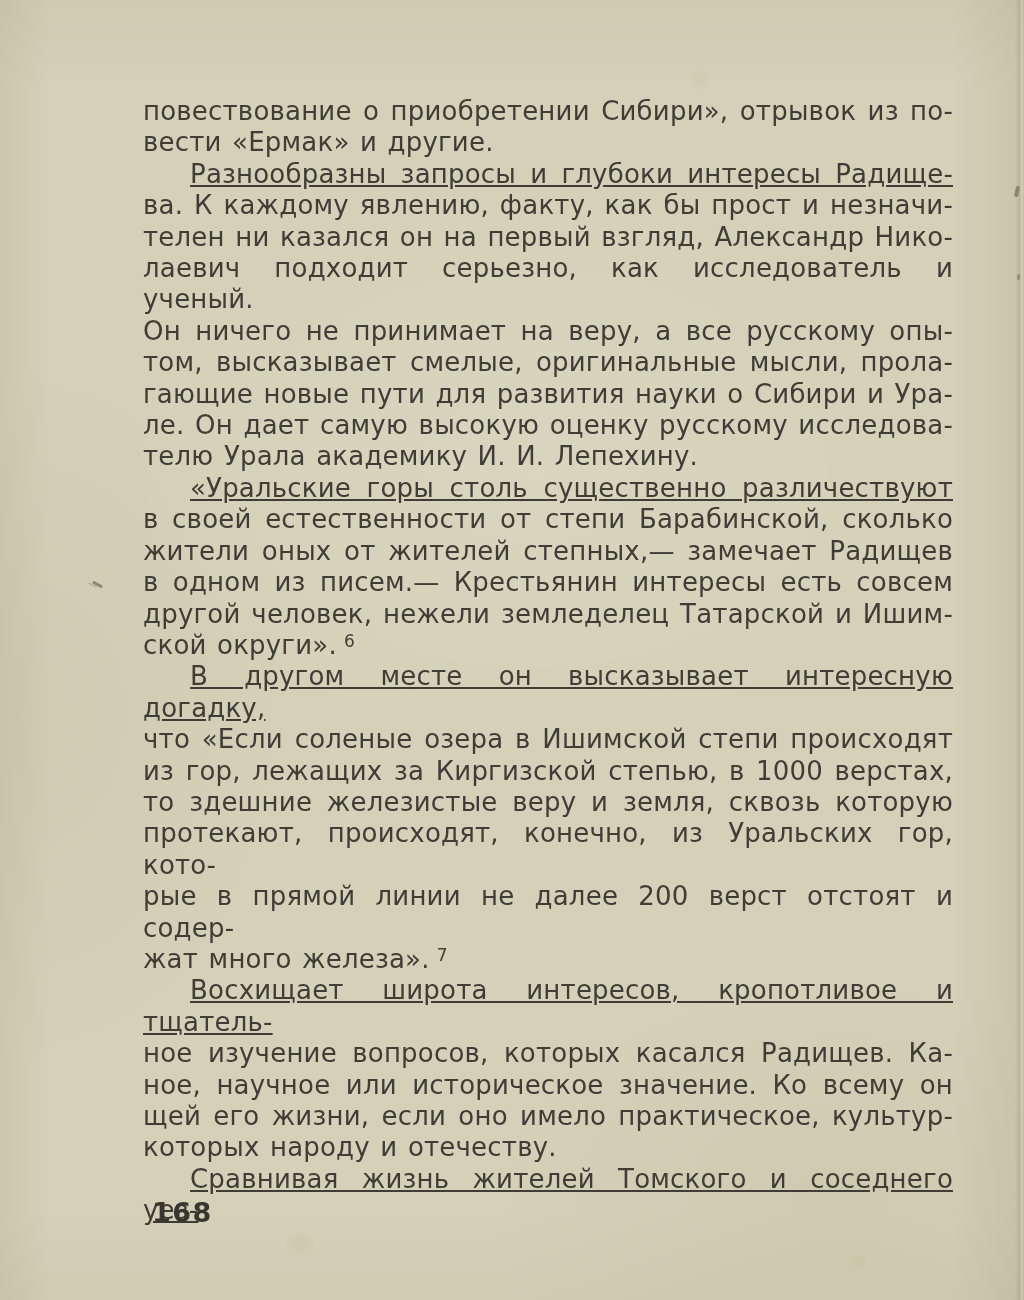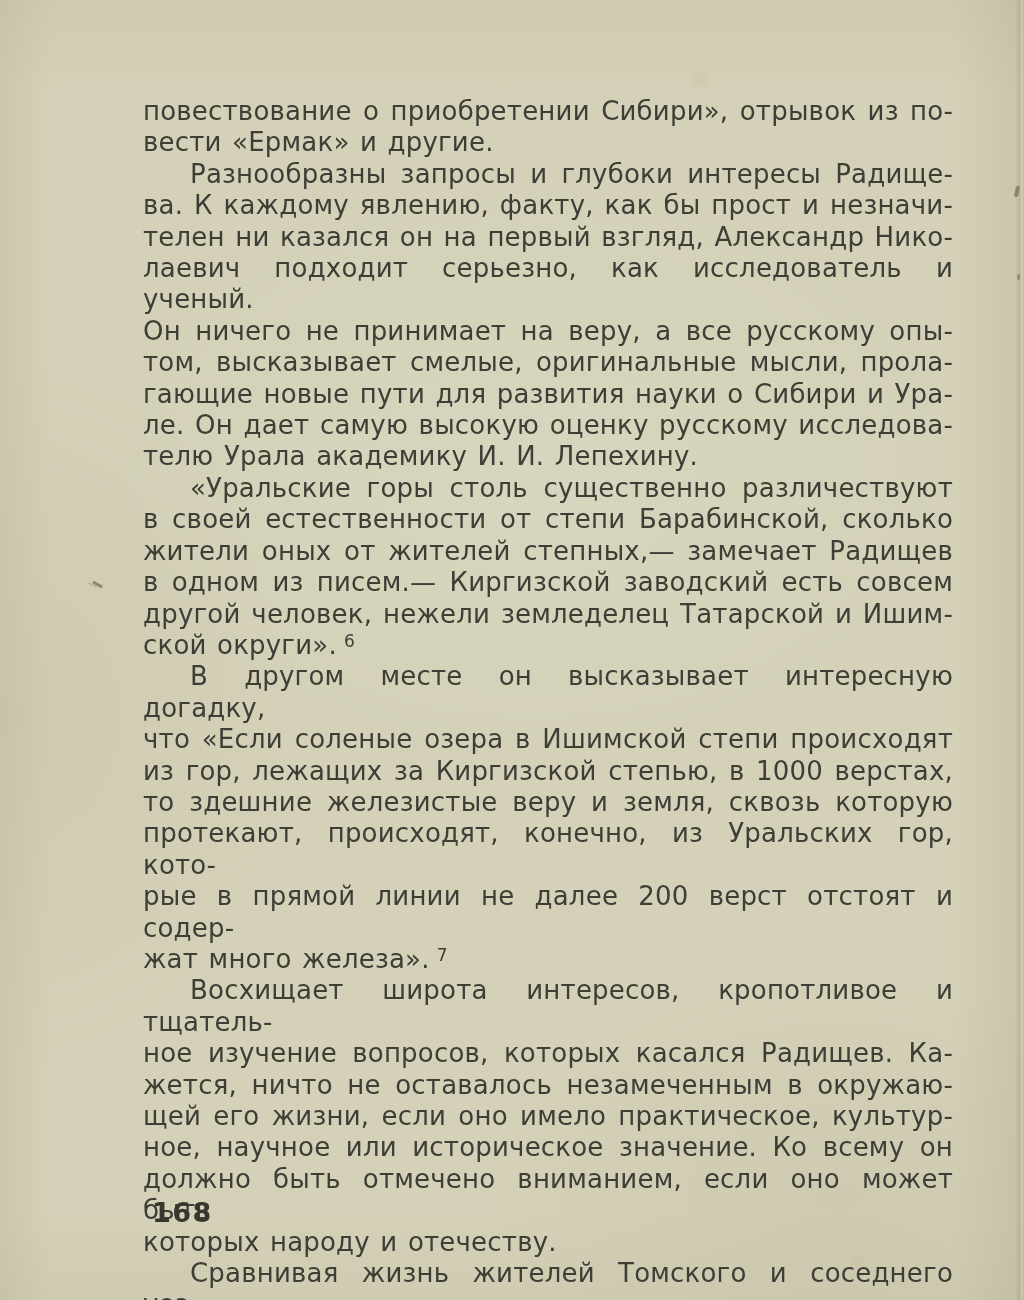--- a/index.html
+++ b/index.html
@@ -39,21 +39,21 @@
 
   .paragraph { margin: 0; }
 
   .line {
     text-align: justify;
   }
   .line.fill {
     text-align-last: justify;
     -moz-text-align-last: justify;
   }
-  .line.indent { text-indent: 47px; }
+  .line.indent { text-indent: 47px; text-decoration: underline; }
 
   sup {
     font-size: 17px;
     line-height: 0;
     vertical-align: 7px;
     margin-left: 7px;
   }
 
   .page-number {
     position: absolute;
@@ -128,40 +128,38 @@
       <div class="line fill"><span>Он ничего не принимает на веру, а все русскому опы-</span></div>
       <div class="line fill"><span>том, высказывает смелые, оригинальные мысли, прола-</span></div>
       <div class="line fill"><span>гающие новые пути для развития науки о Сибири и Ура-</span></div>
       <div class="line fill"><span>ле. Он дает самую высокую оценку русскому исследова-</span></div>
       <div class="line"><span>телю Урала академику И. И. Лепехину.</span></div>
     </div>
     <div class="paragraph">
       <div class="line fill indent"><span>«Уральские горы столь существенно различествуют</span></div>
       <div class="line fill"><span>в своей естественности от степи Барабинской, сколько</span></div>
       <div class="line fill"><span>жители оных от жителей степных,— замечает Радищев</span></div>
-      <div class="line fill"><span>в одном из писем.— Киргизской заводский есть совсем</span></div>
+      <div class="line fill"><span>в одном из писем.— Крестьянин интересы есть совсем</span></div>
       <div class="line fill"><span>другой человек, нежели земледелец Татарской и Ишим-</span></div>
       <div class="line"><span>ской округи».</span><sup>6</sup></div>
     </div>
     <div class="paragraph">
       <div class="line fill indent"><span>В другом месте он высказывает интересную догадку,</span></div>
       <div class="line fill"><span>что «Если соленые озера в Ишимской степи происходят</span></div>
       <div class="line fill"><span>из гор, лежащих за Киргизской степью, в 1000 верстах,</span></div>
       <div class="line fill"><span>то здешние железистые веру и земля, сквозь которую</span></div>
       <div class="line fill"><span>протекают, происходят, конечно, из Уральских гор, кото-</span></div>
       <div class="line fill"><span>рые в прямой линии не далее 200 верст отстоят и содер-</span></div>
       <div class="line"><span>жат много железа».</span><sup>7</sup></div>
     </div>
     <div class="paragraph">
       <div class="line fill indent"><span>Восхищает широта интересов, кропотливое и тщатель-</span></div>
       <div class="line fill"><span>ное изучение вопросов, которых касался Радищев. Ка-</span></div>
-      <div class="line fill"><span>жется, ничто не оставалось незамеченным в окружаю-</span></div>
+      <div class="line fill"><span>ное, научное или историческое значение. Ко всему он</span></div>
       <div class="line fill"><span>щей его жизни, если оно имело практическое, культур-</span></div>
-      <div class="line fill"><span>ное, научное или историческое значение. Ко всему он</span></div>
-      <div class="line fill"><span>должно быть отмечено вниманием, если оно может быть</span></div>
       <div class="line"><span>которых народу и отечеству.</span></div>
     </div>
     <div class="paragraph">
       <div class="line fill indent"><span>Сравнивая жизнь жителей Томского и соседнего уез-</span></div>
     </div>
   </div>
 
 <div class="page-number">168</div>
 
 <div class="margin-mark"></div>

